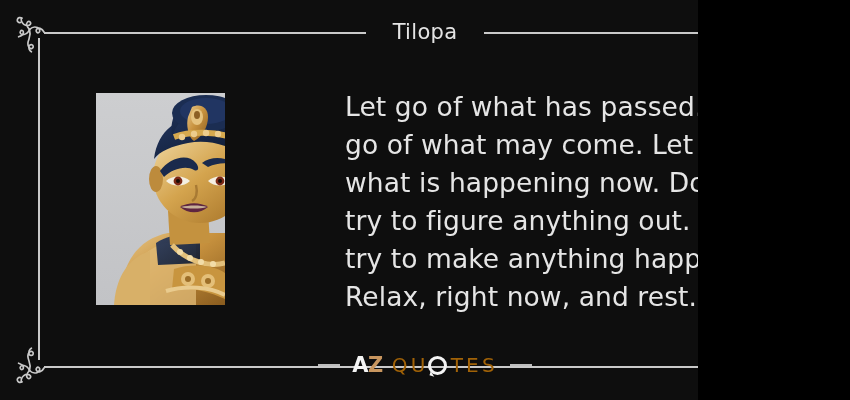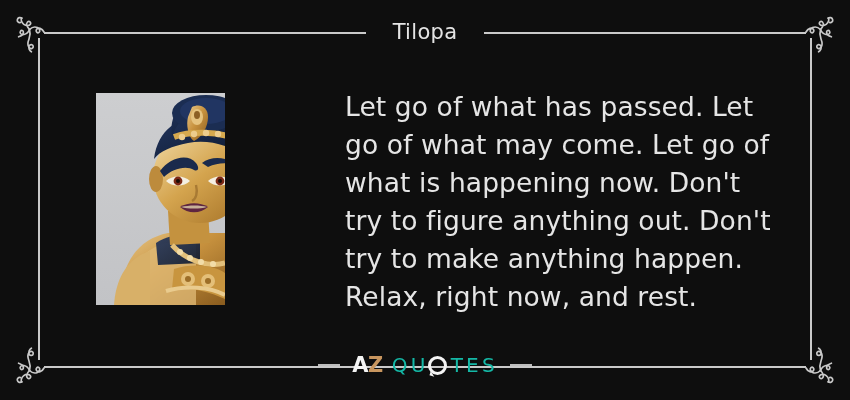--- a/index.html
+++ b/index.html
@@ -2,21 +2,21 @@
 <html><head>
 <meta charset="utf-8">
 <style>
   html, body {
     margin: 0;
     padding: 0;
     background: #000000;
   }
   #quote-card {
     position: relative;
-    width: 850px;
+    width: 698px;
     height: 400px;
     background: #0e0e0e;
     overflow: hidden;
     font-family: "DejaVu Sans", "Liberation Sans", sans-serif;
   }
 
   
   .frame-line {
     position: absolute;
     background: #c9c9c9;
@@ -107,21 +107,21 @@
   .logo-az {
     font-size: 21px;
     font-weight: bold;
     letter-spacing: -0.5px;
     line-height: 21px;
   }
   .logo-a { color: #f4f4f4; }
   .logo-z { color: #c8965f; }
   .logo-quotes {
     font-size: 20px;
-    color: #14b8a6;
+    color: #a16207;
     letter-spacing: 3.2px;
     line-height: 20px;
     margin-left: 9px;
     display: flex;
     align-items: center;
   }
   .logo-bubble {
     position: relative;
     display: inline-block;
     width: 19px;

